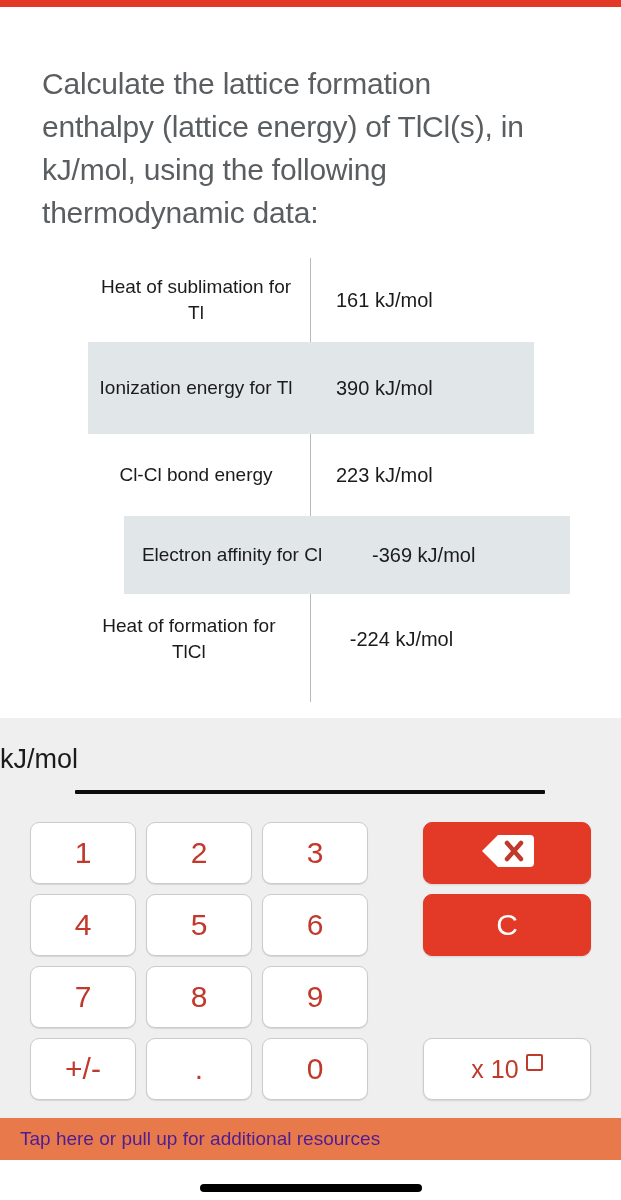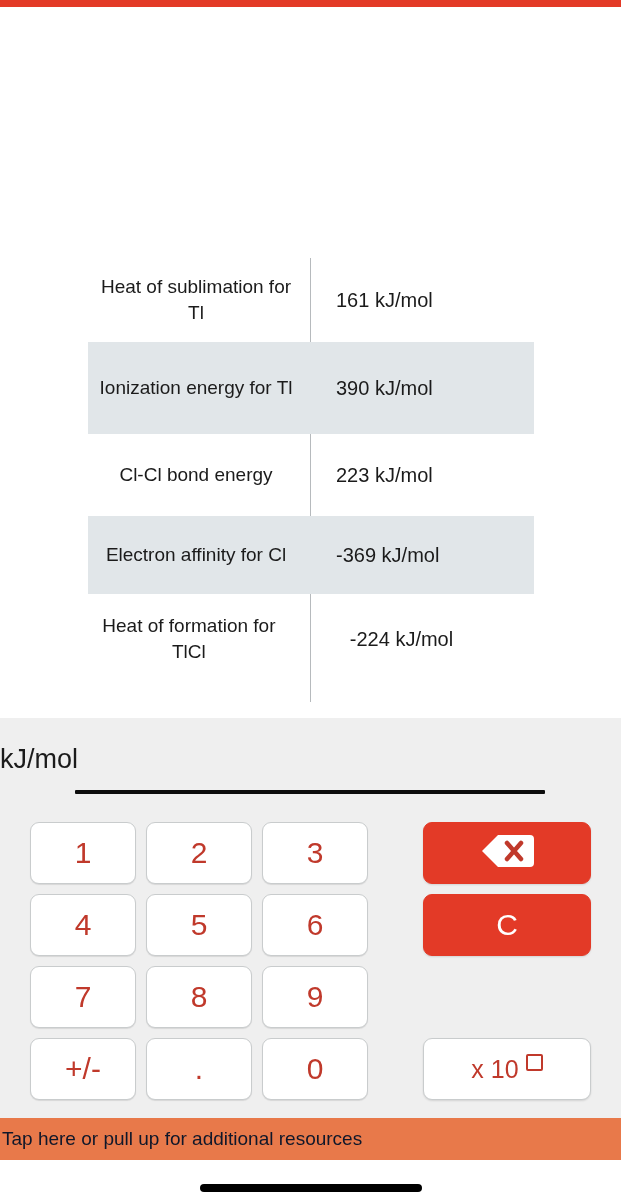--- a/index.html
+++ b/index.html
@@ -61,21 +61,21 @@
     display: flex;
     align-items: center;
     width: 446px;
     min-height: 78px;
     position: relative;
   }
   .trow.shaded { background: #E1E6E9; }
   .trow.r0 { height: 84px; }
   .trow.r1 { height: 92px; }
   .trow.r2 { height: 82px; }
-  .trow.r3 { height: 68px; }
+  .trow.r3 { height: 68px; margin-left: 36px; }
   .trow.r4 { height: 90px; gap: 28px; }
 
   .tlabel {
     width: 222px;
     padding: 0 12px 0 6px;
     text-align: center;
     font-size: 19px;
     line-height: 26px;
     color: #1b1b1b;
   }
@@ -225,22 +225,22 @@
     top: 1118px;
     left: 0;
     width: 621px;
     height: 42px;
     background: #E8794A;
     display: flex;
     align-items: center;
   }
 
   .bottom-bar-text {
-    padding-left: 2px;
-    color: #0f172a;
+    padding-left: 20px;
+    color: #4c1d95;
     font-size: 19px;
   }
 
   .home-indicator {
     position: absolute;
     top: 1184px;
     left: 50%;
     transform: translateX(-50%);
     width: 222px;
     height: 8px;
@@ -248,20 +248,21 @@
     border-radius: 4px;
   }
 </style>
 </head>
 <body>
 
 <div id="app">
 
   <div class="top-strip"></div>
 
+  <div class="question">Calculate the lattice formation enthalpy (lattice energy) of TlCl(s), in kJ/mol, using the following thermodynamic data:</div>
 
   <div class="table">
     <div class="table-divider"></div>
 
     <div class="trow r0">
       <div class="tlabel">Heat of sublimation for Tl</div>
       <div class="tvalue">161 kJ/mol</div>
     </div>
 
     <div class="trow r1 shaded">

